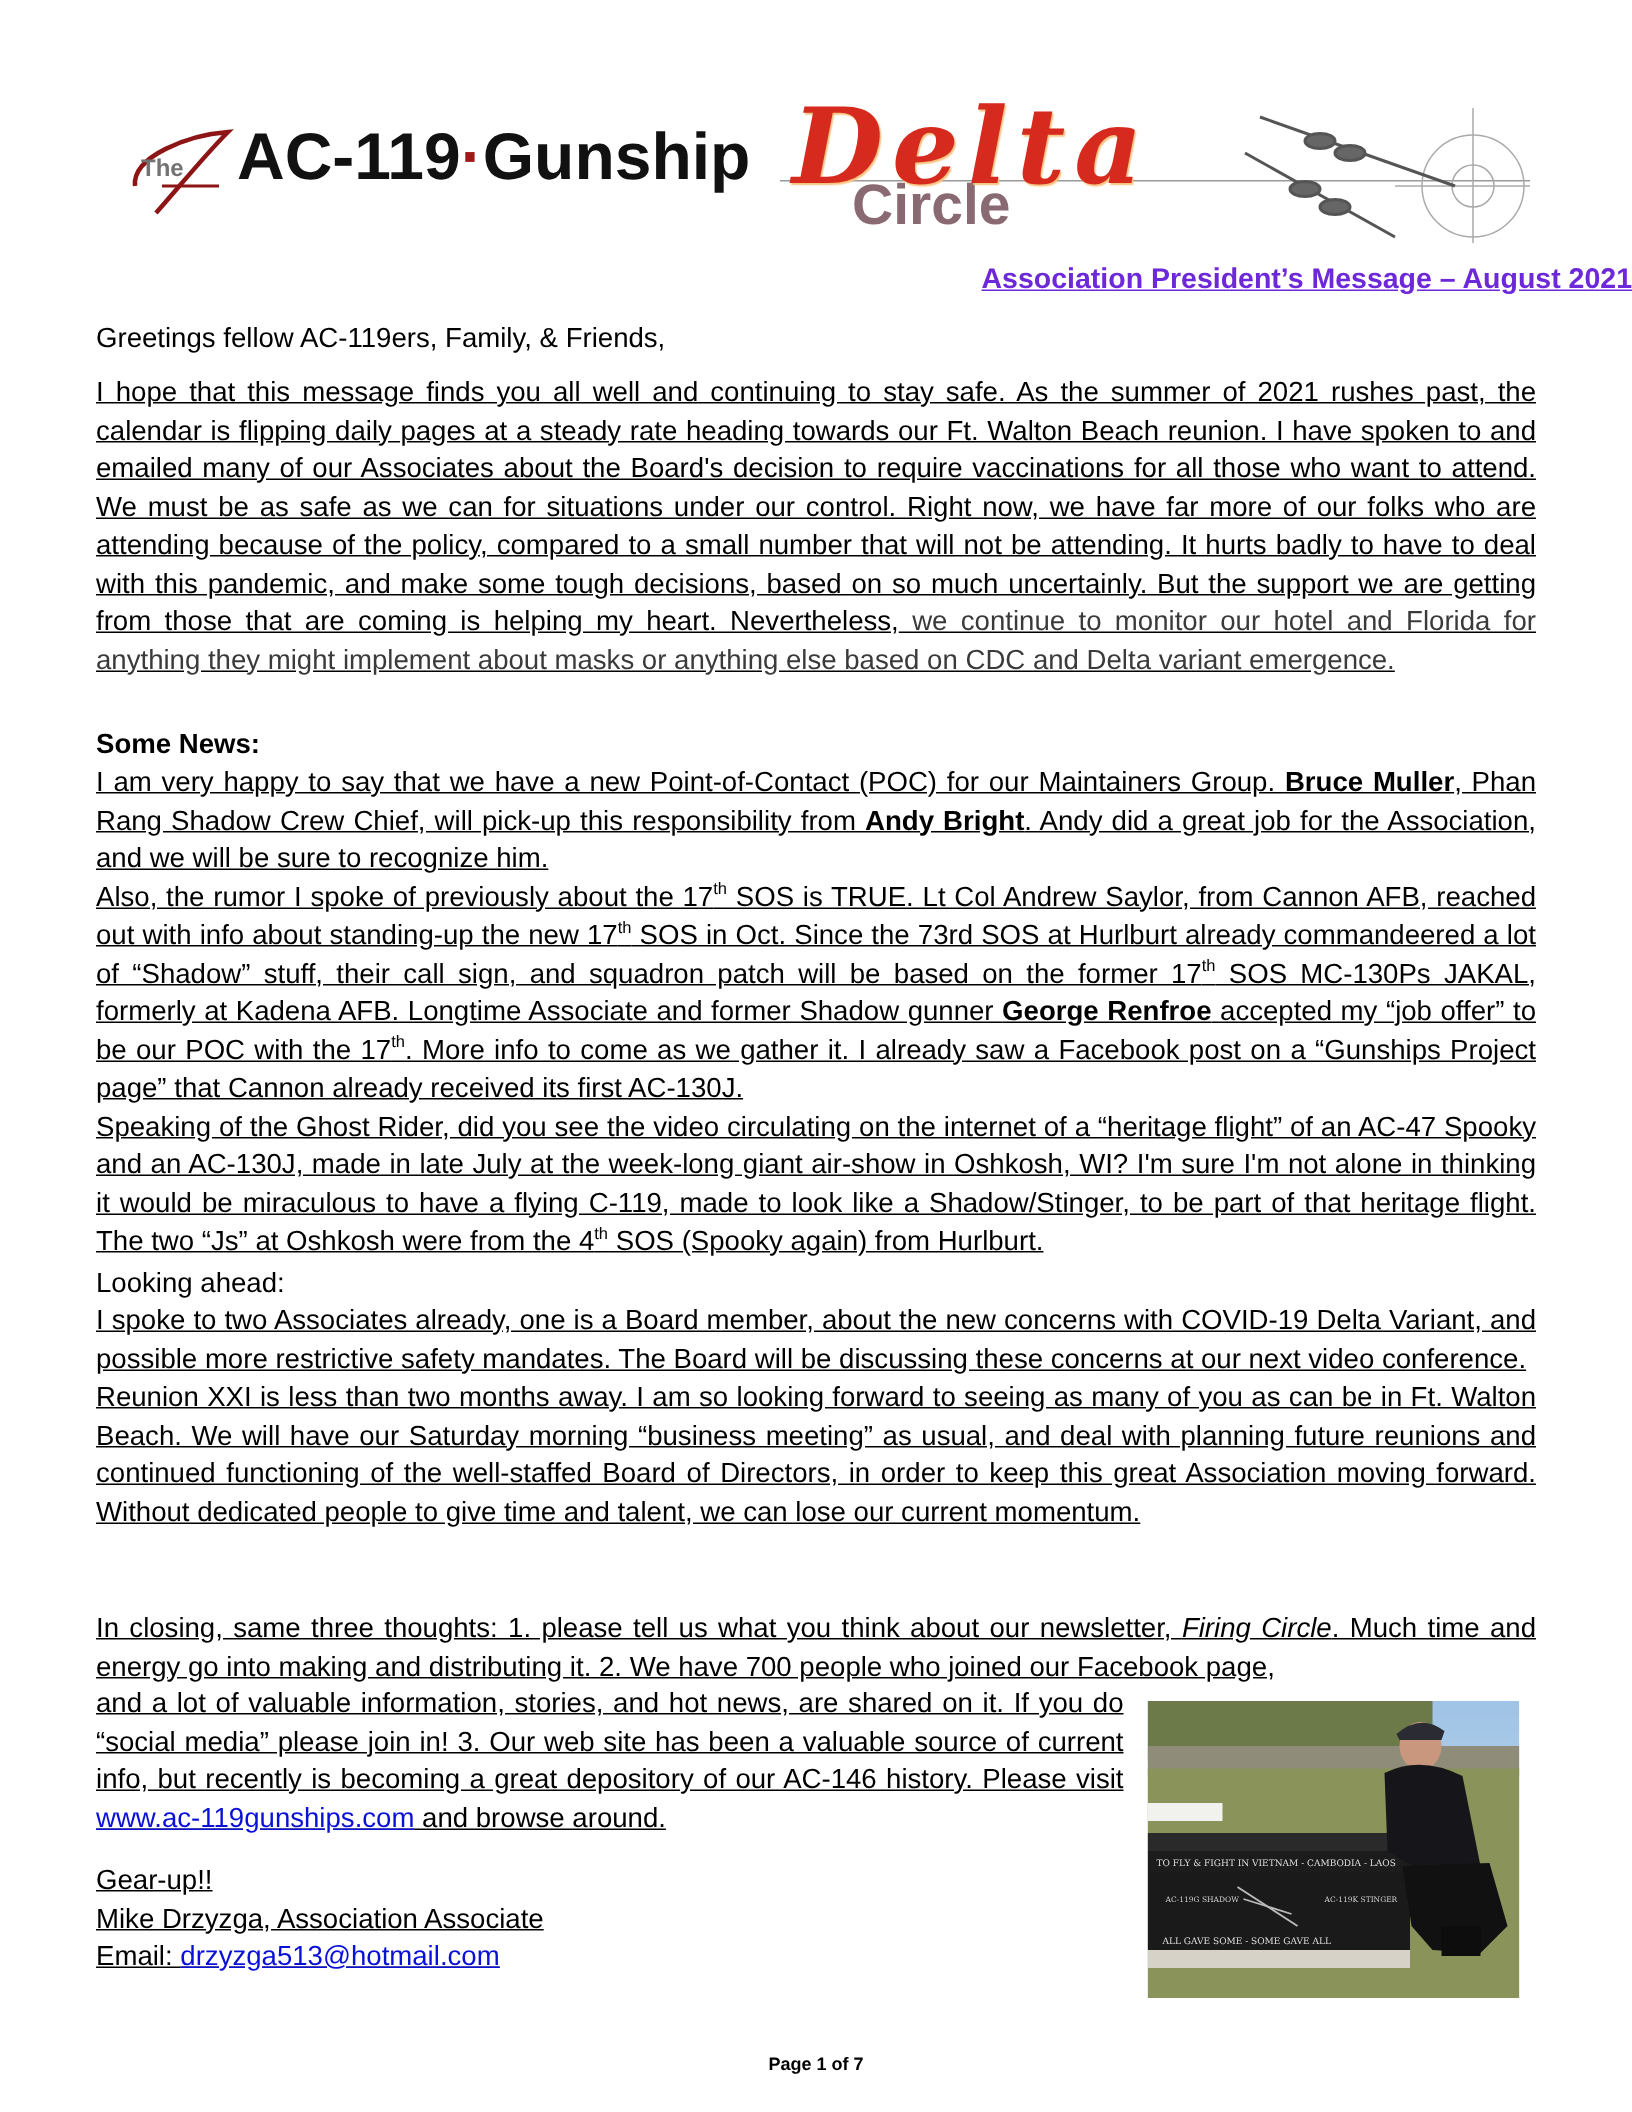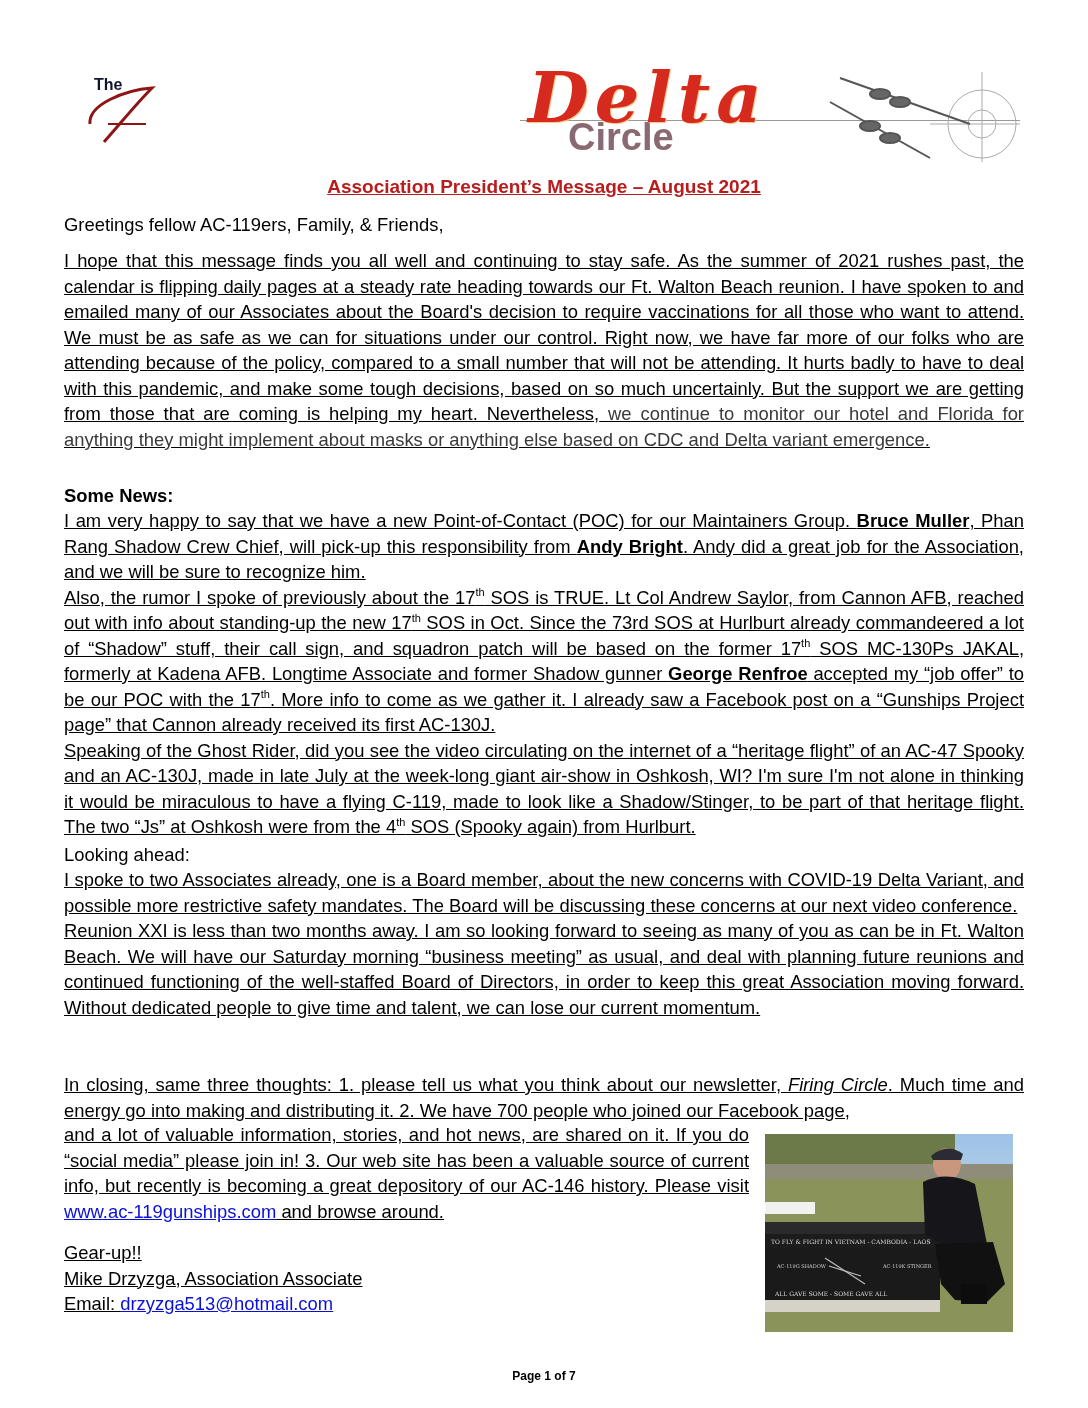--- a/index.html
+++ b/index.html
@@ -2,22 +2,22 @@
 <html><head>
 <meta charset="utf-8">
 <style>
   html, body { margin: 0; padding: 0; background: #ffffff; }
   body {
     width: 1088px; height: 1408px; position: relative; overflow: hidden;
     font-family: "Liberation Sans", sans-serif; color: #000;
   }
   .masthead { position: absolute; left: 80px; top: 62px; width: 940px; height: 100px; }
   .mh-the {
-    position: absolute; left: 14px; top: 14px; font-family: "Liberation Sans", sans-serif;
-    font-size: 16px; font-weight: bold; color: #0f172a;
+    position: absolute; left: 14px; top: 42px; font-family: "Liberation Sans", sans-serif;
+    font-size: 16px; font-weight: bold; color: #737373;
   }
   .mh-swash {
     position: absolute; left: 6px; top: 22px; width: 70px; height: 62px;
   }
   .mh-ac {
     position: absolute; left: 78px; top: 18px; font-size: 44px; font-weight: bold;
     letter-spacing: 0px; color: #111;
   }
   .mh-dot { color: #a01818; }
   .mh-association {
@@ -31,22 +31,22 @@
     letter-spacing: 6px; text-shadow: 1px 1px 1px #f7c27e;
   }
   .mh-circle {
     position: absolute; left: 488px; top: 54px; font-size: 38px; font-weight: bold;
     color: #8a6a72;
   }
   .mh-line { position: absolute; left: 440px; top: 58px; width: 500px; height: 1px; background: #999; }
   .mh-planes { position: absolute; left: 740px; top: 0px; width: 200px; height: 100px; }
 
   .title {
-    position: absolute; left: 0; width: 1088px; top: 176px; text-align: center;
-    color: #b91c1c; font-weight: bold; font-size: 19px; text-decoration: underline;
+    position: absolute; left: 0; width: 1088px; top: 176px; text-align: right;
+    color: #6d28d9; font-weight: bold; font-size: 19px; text-decoration: underline;
   }
   .text {
     position: absolute; left: 64px; width: 960px; font-size: 18.4px; line-height: 25.5px;
     text-align: justify;
   }
   .text p { margin: 0; text-decoration: underline; }
   .greet { top: 212px; }
   .para1 { top: 248px; }
   .news-head { top: 483px; font-weight: bold; }
   .news { top: 508px; }
@@ -63,20 +63,21 @@
 </style>
 </head>
 <body>
 
 <div class="masthead">
   <svg class="mh-swash" viewBox="0 0 70 62">
     <path d="M4 40 C 2 20, 40 6, 66 4 C 50 20, 34 40, 18 58" fill="none" stroke="#8d1515" stroke-width="3"></path>
     <path d="M22 40 L 60 40" stroke="#8d1515" stroke-width="2"></path>
   </svg>
   <span class="mh-the">The</span>
+  <span class="mh-ac"><span>AC-119</span><span class="mh-dot">·</span><span>Gunship</span></span>
   <div class="mh-line"></div>
   <span class="mh-circle">Circle</span>
   <span class="mh-firing">Delta</span>
   <svg class="mh-planes" viewBox="0 0 200 100">
     <circle cx="162" cy="62" r="34" fill="none" stroke="#aaa" stroke-width="1"></circle>
     <circle cx="162" cy="62" r="14" fill="none" stroke="#aaa" stroke-width="1"></circle>
     <line x1="162" y1="10" x2="162" y2="100" stroke="#aaa" stroke-width="1"></line>
     <line x1="110" y1="62" x2="200" y2="62" stroke="#aaa" stroke-width="1"></line>
     <g stroke="#555" stroke-width="2" fill="#666">
       <line x1="20" y1="16" x2="150" y2="62"></line>

